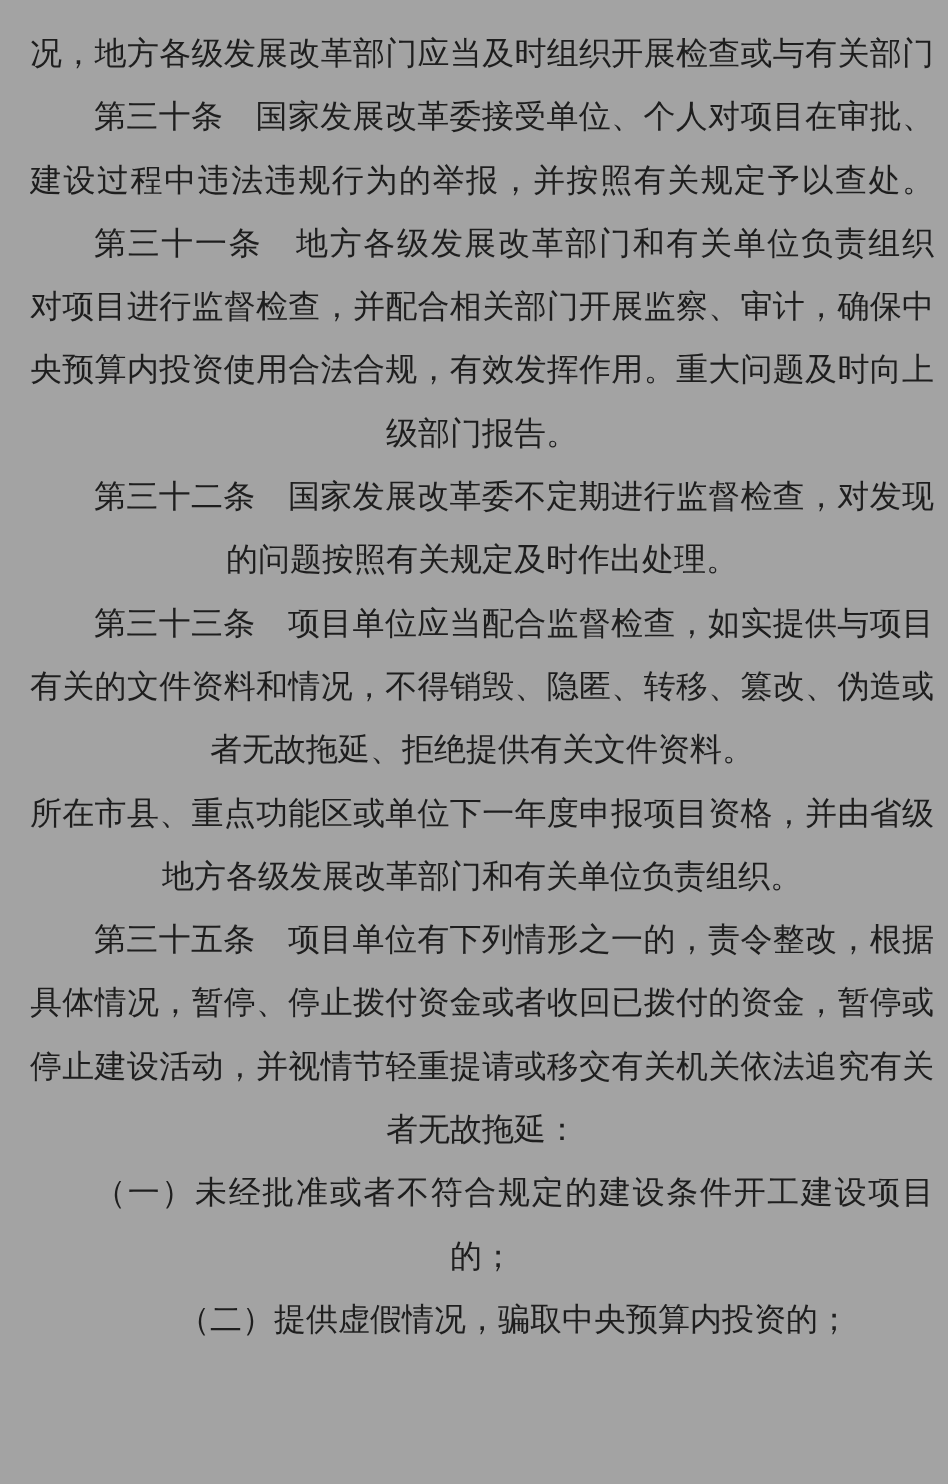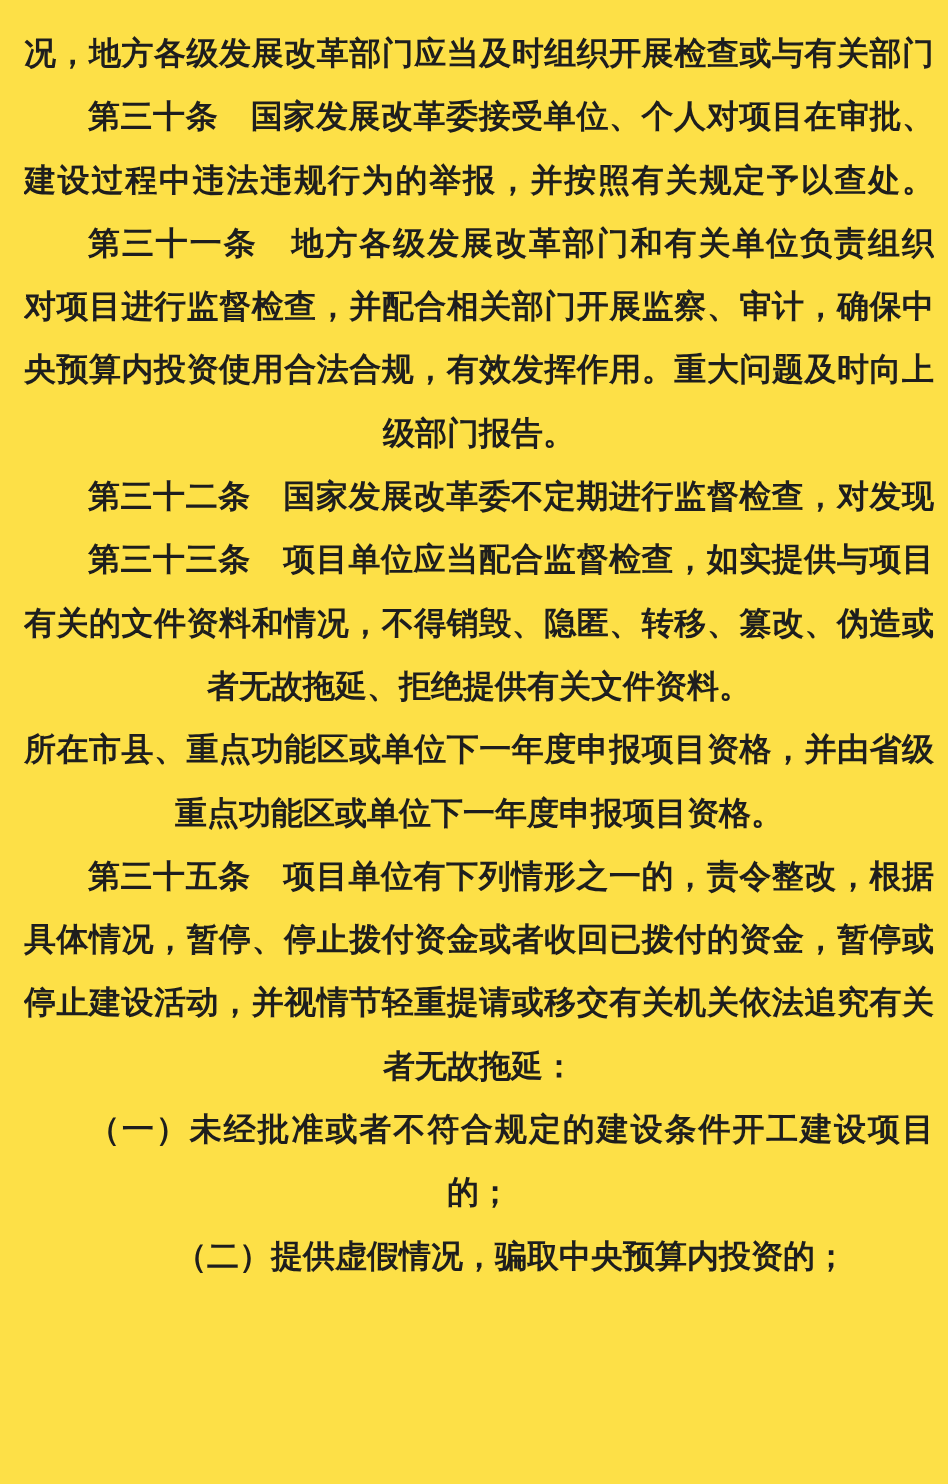--- a/index.html
+++ b/index.html
@@ -9,28 +9,27 @@
   }
   body {
     width: 948px;
     height: 1484px;
     overflow: hidden;
   }
   .page {
     box-sizing: border-box;
     width: 948px;
     height: 1484px;
-    padding: 22px 14px 0 24px;
-    background: #fde047;
+    padding: 22px 14px 0 30px;
+    background: #a3a3a3;
     font-family: "Liberation Serif", "DejaVu Serif", serif;
     font-size: 32px;
     line-height: 63.3px;
     color: #1e1e1e;
     letter-spacing: 0;
-    font-weight: bold;
   }
   .line {
     width: 100%;
     height: 63.3px;
     overflow: hidden;
     text-align: center;
     white-space: normal;
   }
   
   .j {
@@ -47,25 +46,26 @@
 
 <div class="page">
   <div class="line j">况，地方各级发展改革部门应当及时组织开展检查或与有关部门</div>
   <div class="line j ind">第三十条　国家发展改革委接受单位、个人对项目在审批、</div>
   <div class="line j">建设过程中违法违规行为的举报，并按照有关规定予以查处。</div>
   <div class="line j ind">第三十一条　地方各级发展改革部门和有关单位负责组织</div>
   <div class="line j">对项目进行监督检查，并配合相关部门开展监察、审计，确保中</div>
   <div class="line j">央预算内投资使用合法合规，有效发挥作用。重大问题及时向上</div>
   <div class="line">级部门报告。</div>
   <div class="line j ind">第三十二条　国家发展改革委不定期进行监督检查，对发现</div>
+  <div class="line">的问题按照有关规定及时作出处理。</div>
   <div class="line j ind">第三十三条　项目单位应当配合监督检查，如实提供与项目</div>
   <div class="line j">有关的文件资料和情况，不得销毁、隐匿、转移、篡改、伪造或</div>
   <div class="line">者无故拖延、拒绝提供有关文件资料。</div>
   <div class="line j">所在市县、重点功能区或单位下一年度申报项目资格，并由省级</div>
-  <div class="line">重点功能区或单位下一年度申报项目资格。</div>
+  <div class="line">地方各级发展改革部门和有关单位负责组织。</div>
   <div class="line j ind">第三十五条　项目单位有下列情形之一的，责令整改，根据</div>
   <div class="line j">具体情况，暂停、停止拨付资金或者收回已拨付的资金，暂停或</div>
   <div class="line j">停止建设活动，并视情节轻重提请或移交有关机关依法追究有关</div>
   <div class="line">者无故拖延：</div>
   <div class="line j ind">（一）未经批准或者不符合规定的建设条件开工建设项目</div>
   <div class="line">的；</div>
   <div class="line ind">（二）提供虚假情况，骗取中央预算内投资的；</div>
 </div>
 
 </body></html>

